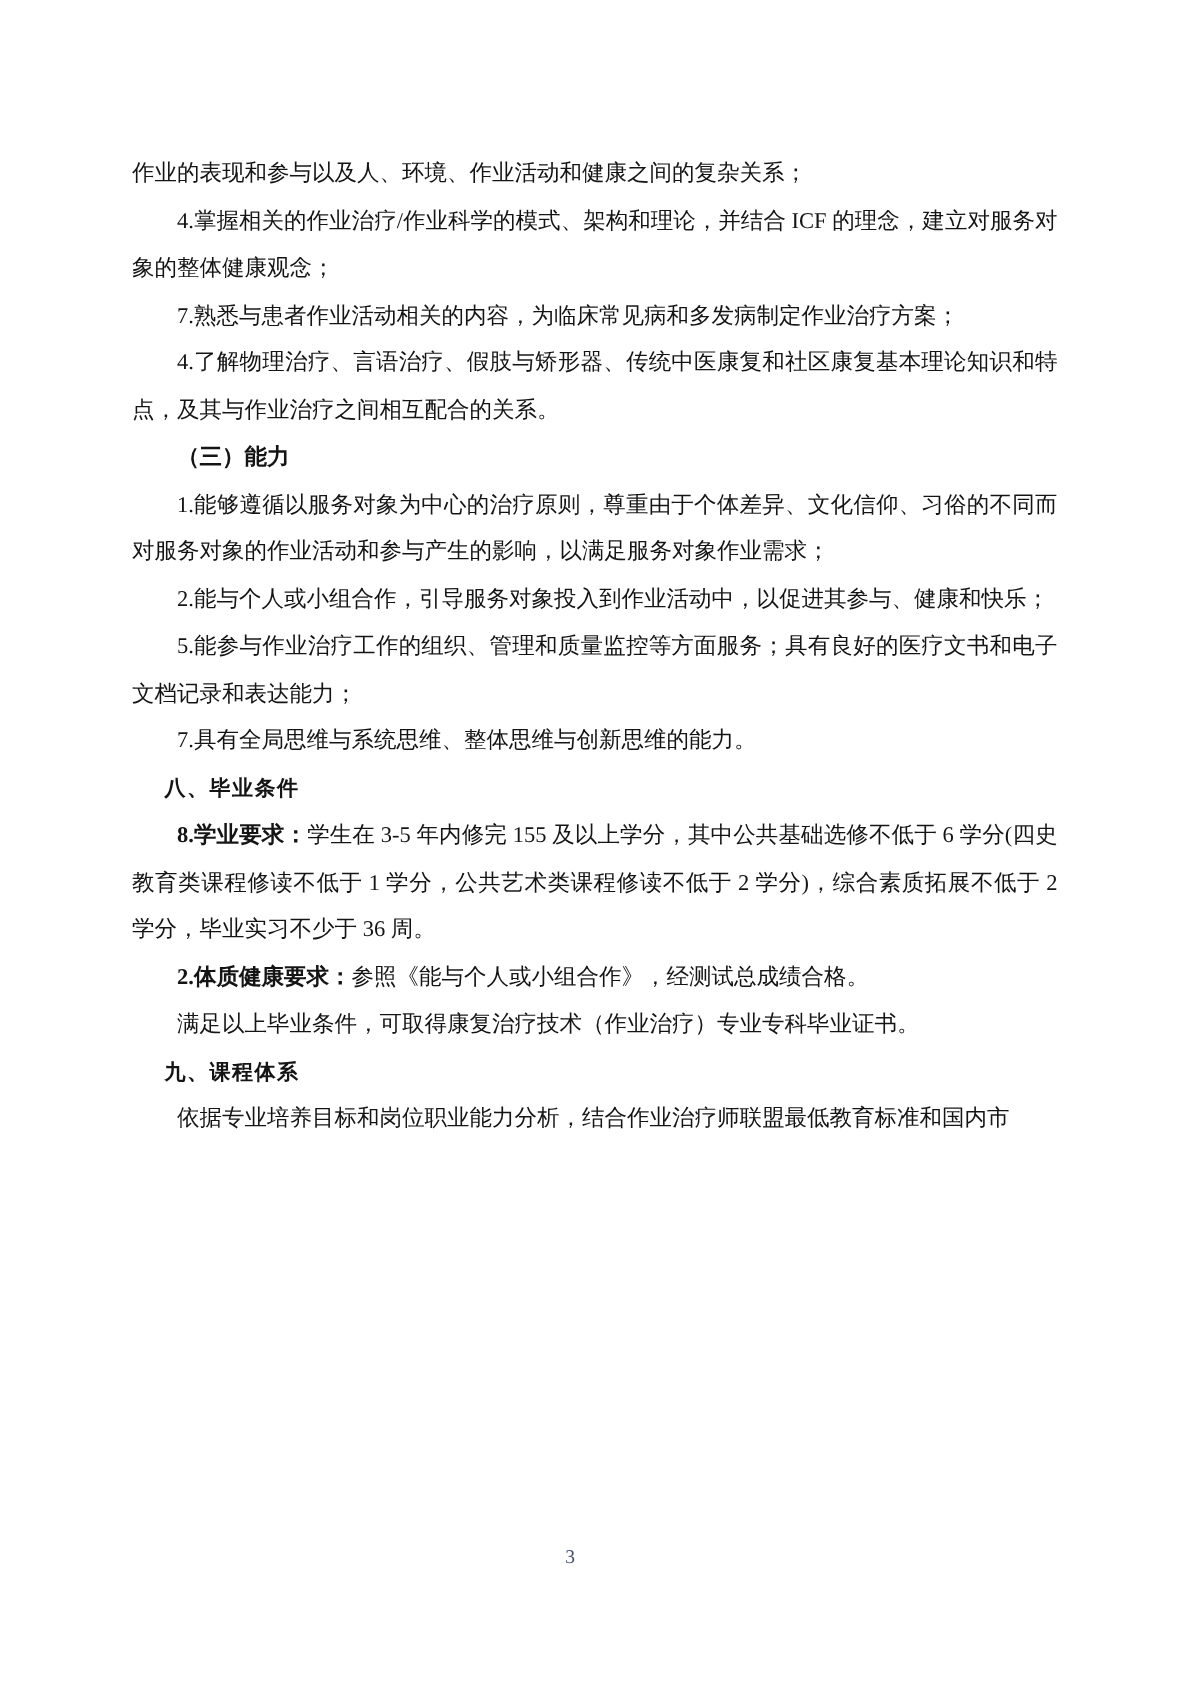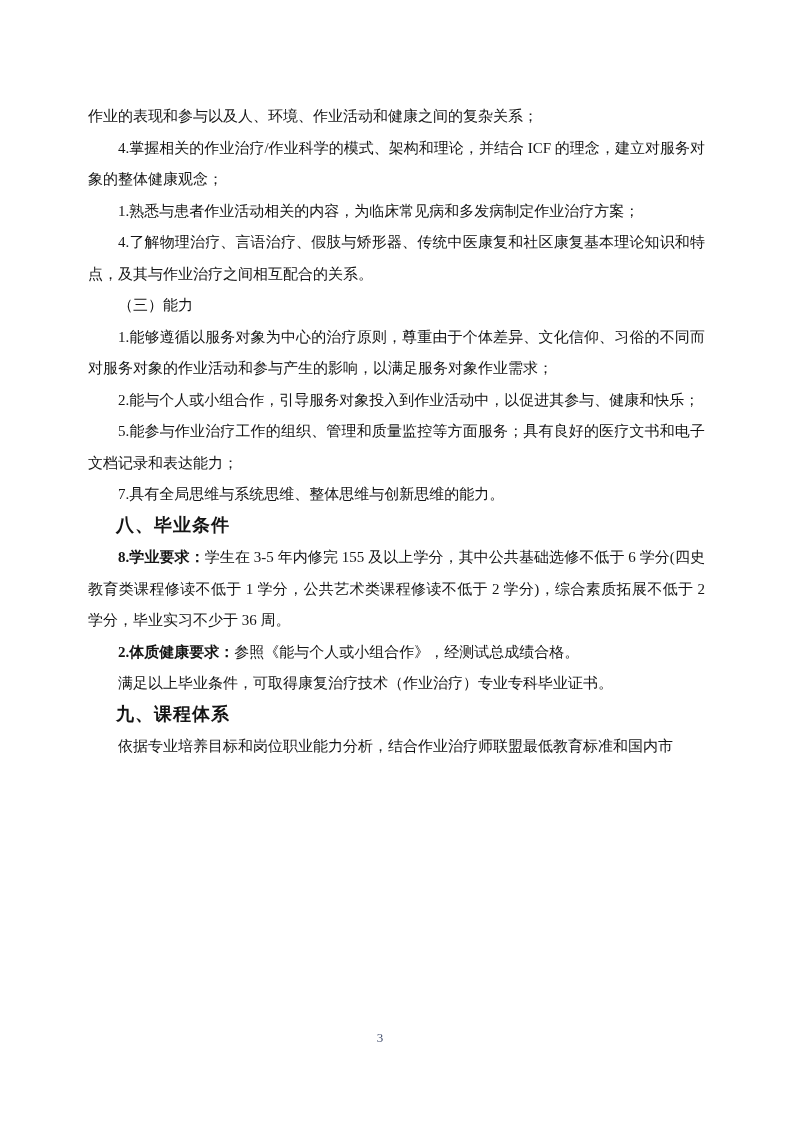--- a/index.html
+++ b/index.html
@@ -17,49 +17,48 @@
     left: 88px;
     top: 101px;
     width: 617px;
     font-size: 15px;
     line-height: 31.5px;
     text-align: justify;
   }
   .content p { margin: 0; padding: 0; }
   .para { text-indent: 2em; }
   .cont { text-indent: 0; }
-  .h3 { font-weight: normal; text-indent: 2em; }
+  .h3 { font-weight: bold; text-indent: 2em; }
   .h2 {
     font-weight: bold;
-    font-size: 18px;
+    font-size: 14px;
     text-indent: 1.55em;
     line-height: 31.5px;
     letter-spacing: 1px;
-    font-family: Liberation Mono, monospace;
   }
   .lead { font-weight: bold; }
   .footer {
     position: absolute;
     left: 0;
     right: 0;
     top: 1028px;
     text-align: center;
     font-size: 13px;
     line-height: 20px;
     color: #44506e;
   }
 </style>
 </head>
 <body>
 
 <div class="page">
   <div class="content">
     <p class="cont">作业的表现和参与以及人、环境、作业活动和健康之间的复杂关系；</p>
     <p class="para">4.掌握相关的作业治疗/作业科学的模式、架构和理论，并结合 ICF 的理念，建立对服务对象的整体健康观念；</p>
-    <p class="para">1.熟悉与患者作业活动相关的内容，为临床常见病和多发病制定作业治疗方案；</p>
+    <p class="para">7.熟悉与患者作业活动相关的内容，为临床常见病和多发病制定作业治疗方案；</p>
     <p class="para">4.了解物理治疗、言语治疗、假肢与矫形器、传统中医康复和社区康复基本理论知识和特点，及其与作业治疗之间相互配合的关系。</p>
     <p class="h3">（三）能力</p>
     <p class="para">1.能够遵循以服务对象为中心的治疗原则，尊重由于个体差异、文化信仰、习俗的不同而对服务对象的作业活动和参与产生的影响，以满足服务对象作业需求；</p>
     <p class="para">2.能与个人或小组合作，引导服务对象投入到作业活动中，以促进其参与、健康和快乐；</p>
     <p class="para">5.能参与作业治疗工作的组织、管理和质量监控等方面服务；具有良好的医疗文书和电子文档记录和表达能力；</p>
     <p class="para">7.具有全局思维与系统思维、整体思维与创新思维的能力。</p>
     <p class="h2">八、毕业条件</p>
     <p class="para"><span class="lead">8.学业要求：</span><span>学生在 3-5 年内修完 155 及以上学分，其中公共基础选修不低于 6 学分(四史教育类课程修读不低于 1 学分，公共艺术类课程修读不低于 2 学分)，综合素质拓展不低于 2 学分，毕业实习不少于 36 周。</span></p>
     <p class="para"><span class="lead">2.体质健康要求：</span><span>参照《能与个人或小组合作》，经测试总成绩合格。</span></p>
     <p class="para">满足以上毕业条件，可取得康复治疗技术（作业治疗）专业专科毕业证书。</p>

